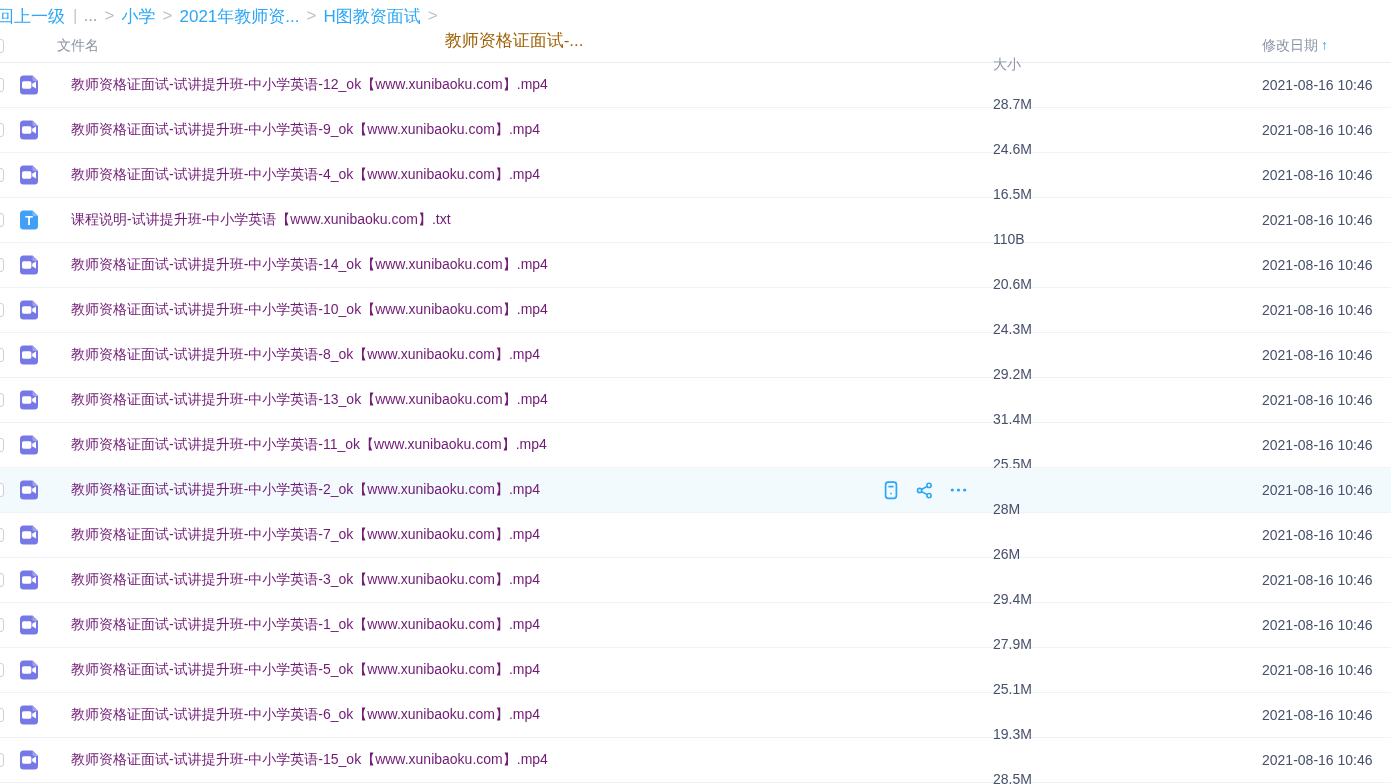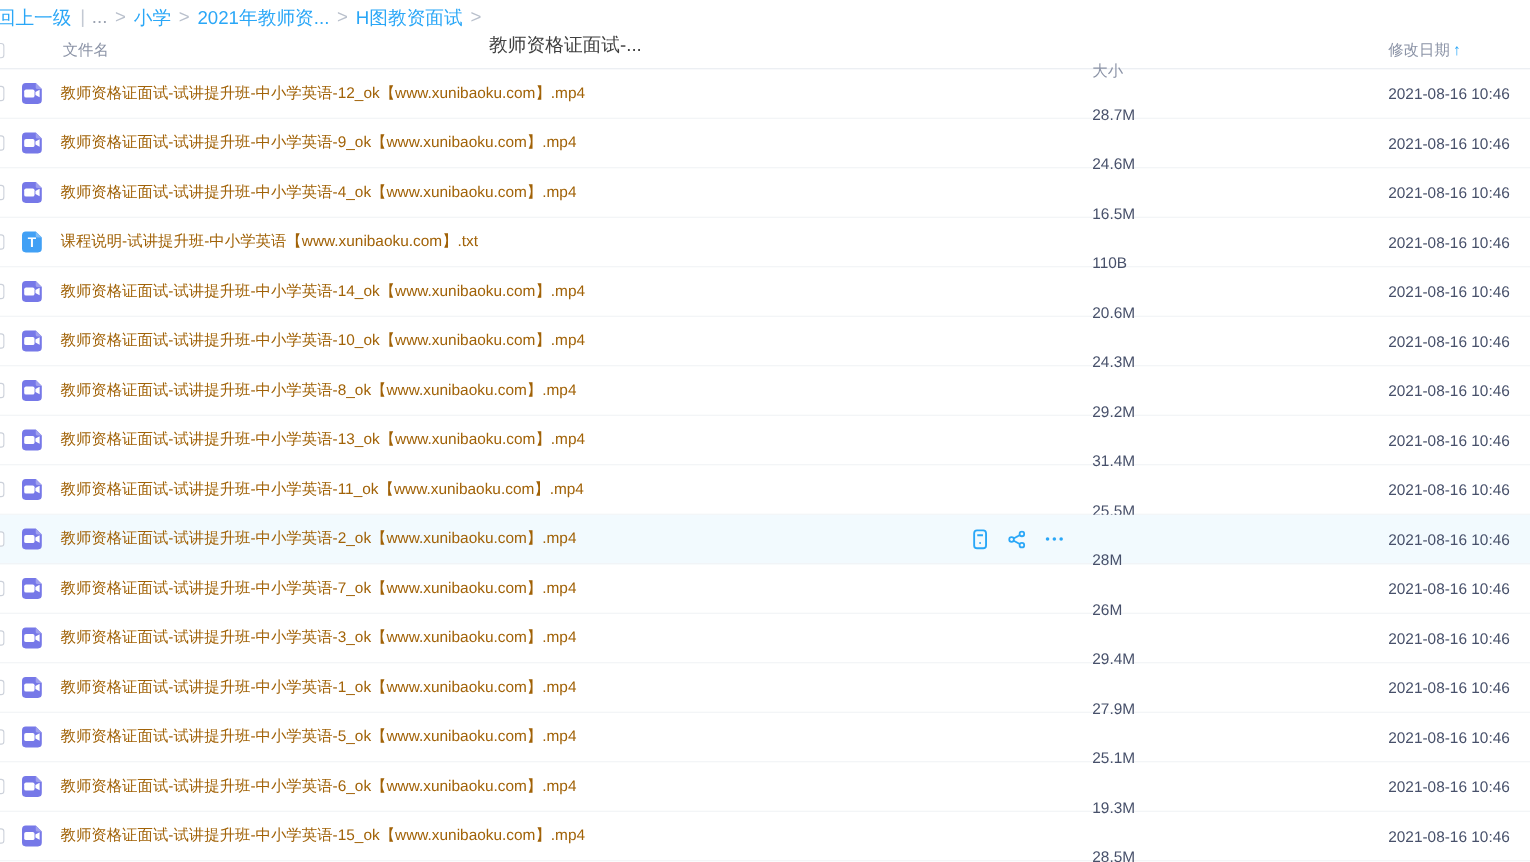--- a/index.html
+++ b/index.html
@@ -17,21 +17,21 @@
     height: 30px;
     padding-top: 2px;
     white-space: nowrap;
     font-size: 17px;
   }
   .crumb-link { color: #2aa7f7; cursor: pointer; }
   .crumb-back { margin-left: -3px; }
   .crumb-sep { color: #b9c0cc; margin: 0 7px; }
   .crumb-pipe { color: #c3c9d3; margin: 0 6px 0 8px; }
   .crumb-ellipsis { color: #9aa1b0; }
-  .crumb-current { color: #404040; margin-top: 48px; }
+  .crumb-current { color: #a16207; margin-top: 48px; }
 
   
   .table-header {
     position: relative;
     display: flex;
     align-items: center;
     height: 33px;
     border-bottom: 1px solid #e8ecf1;
     color: #8b93a6;
     padding-left: 40px;
@@ -58,22 +58,22 @@
     align-items: center;
     height: 45px;
     border-bottom: 1px solid #f0f3f6;
   }
   .row.selected { background: #f2fafe; }
   .row .cb { top: 15px; }
   .name-cell { flex: 1; display: flex; align-items: center; min-width: 0; }
   .ficon { margin-left: 17px; width: 24px; height: 24px; flex: 0 0 24px; }
   .ficon svg { display: block; }
   .fname {
-    margin-left: 14px;
-    color: #a16207;
+    margin-left: 30px;
+    color: #701a75;
     cursor: pointer;
     white-space: nowrap;
     overflow: hidden;
     text-overflow: ellipsis;
   }
   .row-actions {
     margin-left: auto;
     margin-right: 26px;
     display: flex;
     align-items: center;

